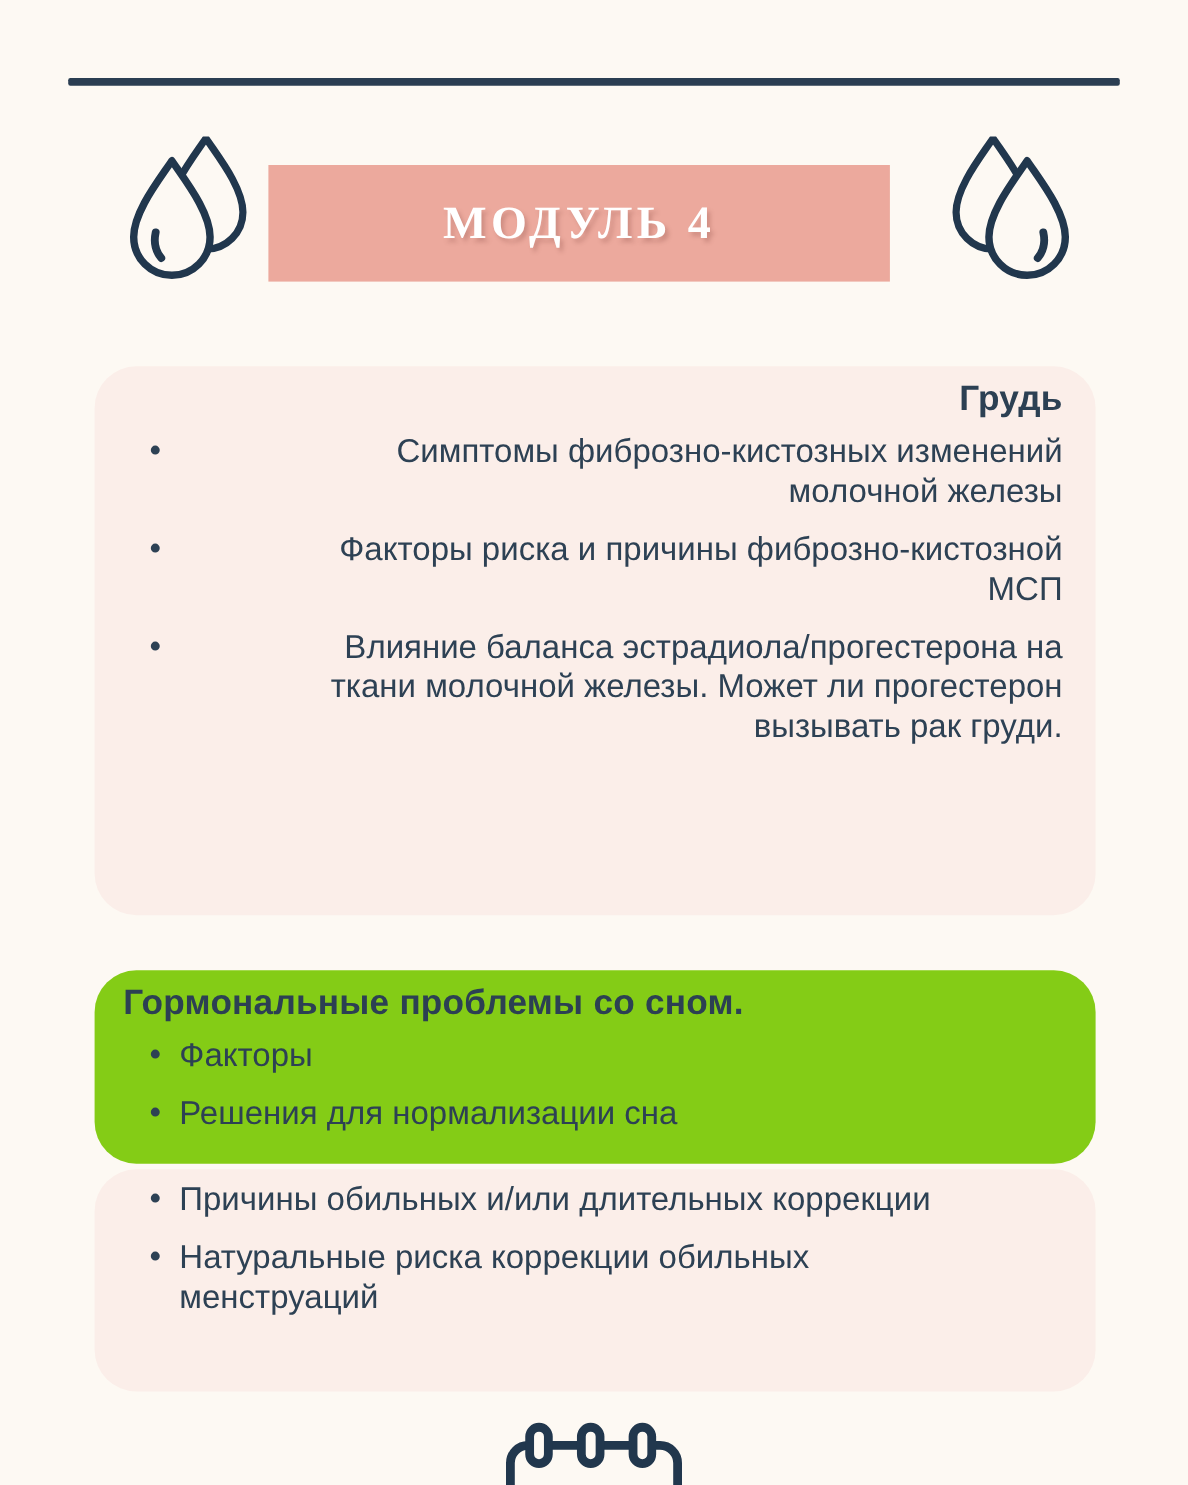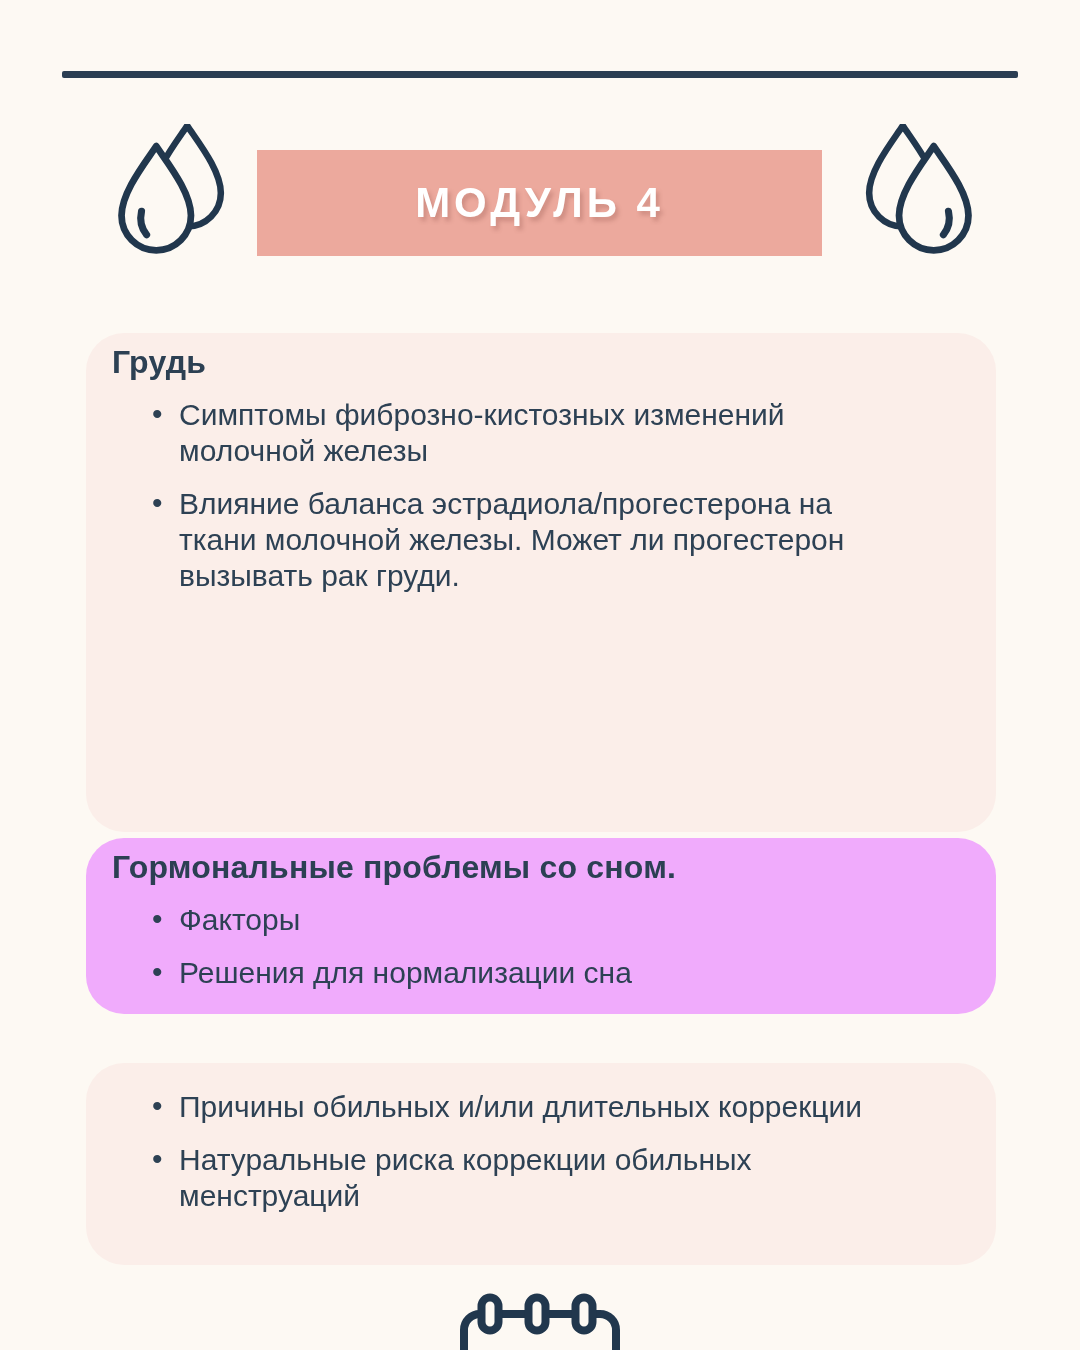--- a/index.html
+++ b/index.html
@@ -24,59 +24,60 @@
   .drop-icon {
     position: absolute;
     top: 124px;
     width: 118px; height: 134px;
   }
   .drop-icon.left { left: 114px; }
   .drop-icon.right { left: 858px; transform: scaleX(-1); }
 
   .banner {
     position: absolute;
-    left: 257px; top: 150px;
+    left: 244px; top: 150px;
     width: 565px; height: 106px;
     background: #eca99d;
     display: flex;
     align-items: center;
     justify-content: center;
+    font-family: Liberation Serif, serif;
   }
   .banner-label {
     font-size: 42px;
     font-weight: bold;
     color: #ffffff;
     letter-spacing: 4px;
     text-shadow: 3px 4px 4px rgba(130, 70, 60, 0.28);
   }
 
   .card {
     position: absolute;
     left: 86px;
     width: 910px;
     border-radius: 38px;
     box-sizing: border-box;
     padding: 10px 30px 0 26px;
   }
-  .card.c1 { top: 333px; height: 499px; background: #fbeee9; }
-  .card.c2 { top: 838px; height: 176px; background: #f0abfc; }
+  .card.c1 { top: 333px; height: 499px; background: #fbeee9; text-align: right; }
+  .card.c2 { top: 882px; height: 176px; background: #84cc16; }
   .card.c3 { top: 1063px; height: 202px; background: #fbeee9; }
 
   .card h2 {
     margin: 0 0 12px 0;
     font-size: 32px;
     line-height: 38px;
     font-weight: bold;
     color: #2c4053;
     letter-spacing: 0.2px;
   }
 
   .card ul {
     list-style: none;
-    margin: 16px;
+    margin: 0;
     padding: 0;
   }
   .card li {
     position: relative;
     padding-left: 51px;
     font-size: 30px;
     line-height: 36px;
     margin-bottom: 17px;
     white-space: pre-line;
     color: #2d4154;
@@ -123,20 +124,22 @@
       <path d="M27 86 c-2 9 0 17 5 23" fill="none"></path>
     </g>
   </svg>
 </div>
 
 <section class="card c1">
   <h2>Грудь</h2>
   <ul>
     <li>Симптомы фиброзно-кистозных изменений
 молочной железы</li>
+    <li>Факторы риска и причины фиброзно-кистозной
+МСП</li>
     <li>Влияние баланса эстрадиола/прогестерона на
 ткани молочной железы. Может ли прогестерон
 вызывать рак груди.</li>
   </ul>
 </section>
 
 <section class="card c2">
   <h2>Гормональные проблемы со сном.</h2>
   <ul>
     <li>Факторы</li>

